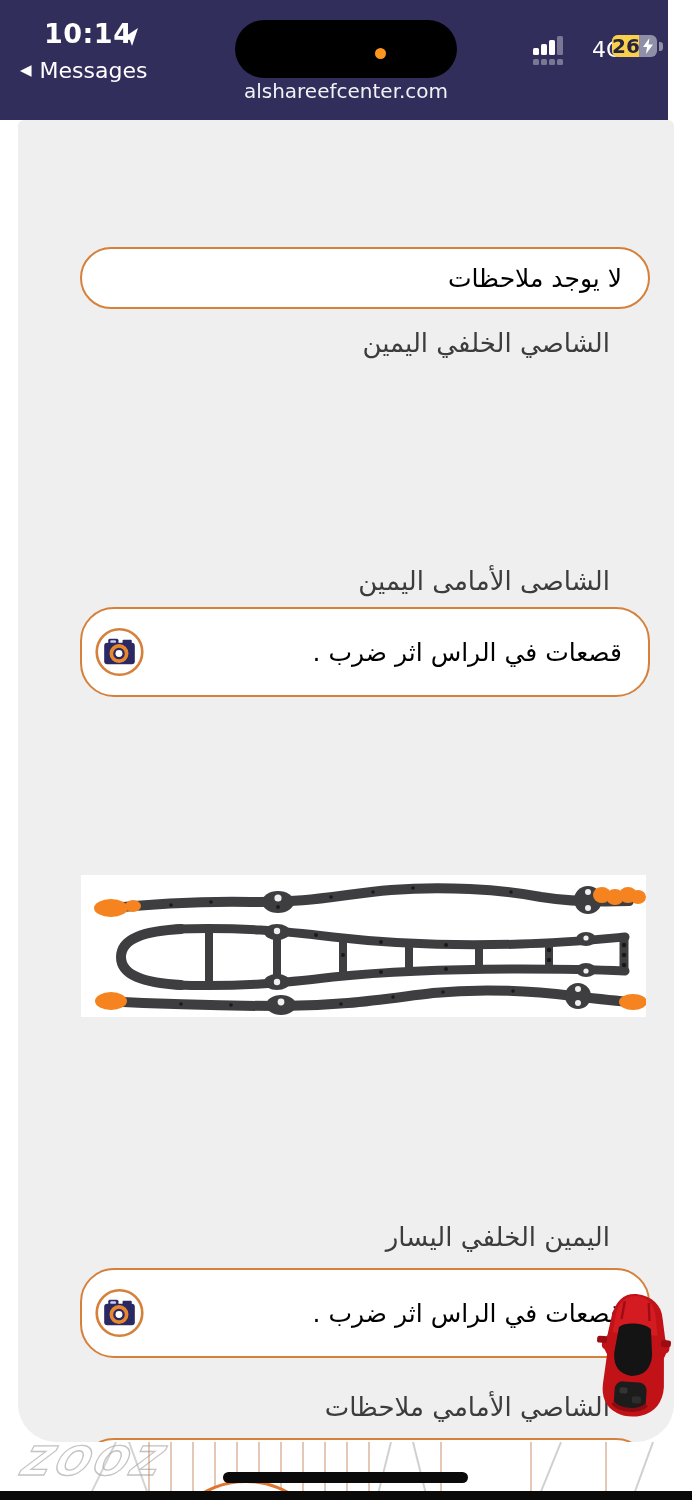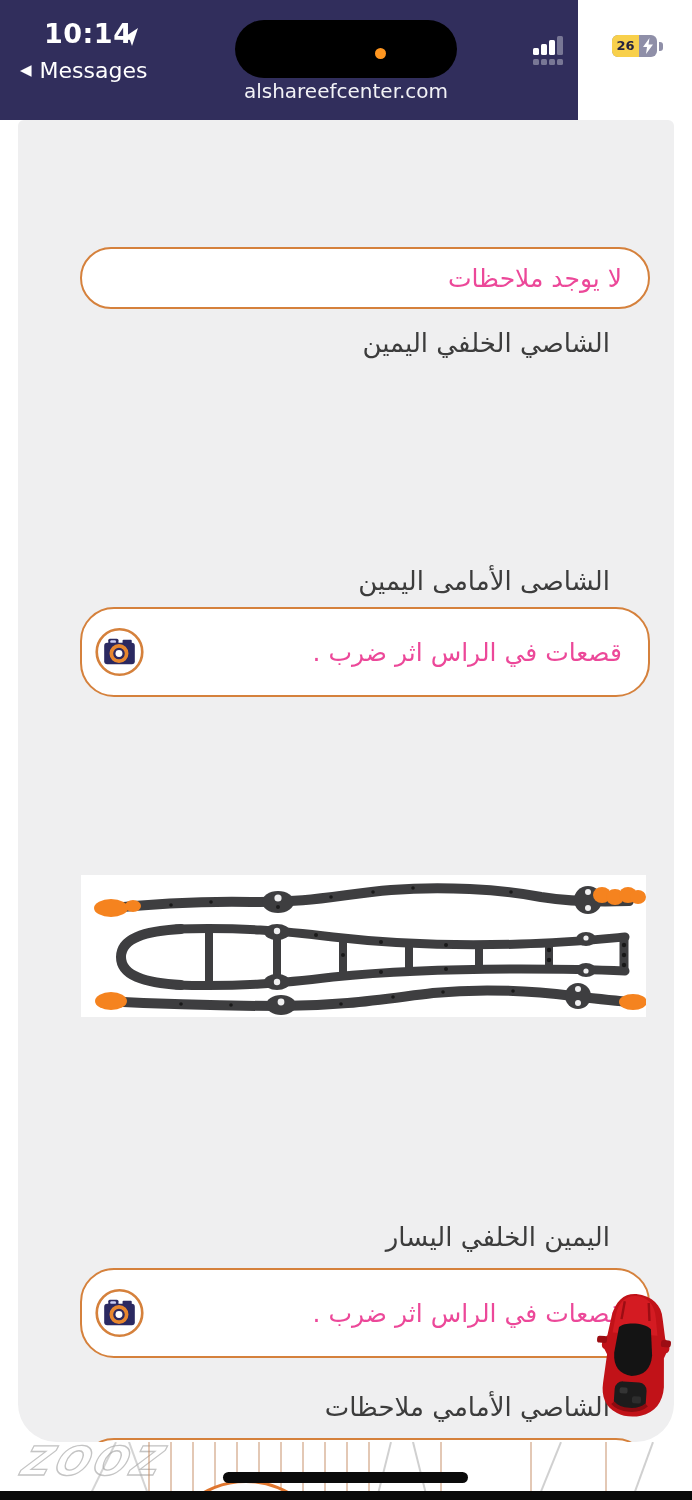--- a/index.html
+++ b/index.html
@@ -1,39 +1,39 @@
 <!DOCTYPE html>
 <html><head>
 <meta charset="utf-8">
 <style>
   html,body{margin:0;padding:0;}
   body{font-family:"DejaVu Sans","Liberation Sans",sans-serif;background:#fff;}
   .screen{position:relative;width:692px;height:1500px;overflow:hidden;background:#ffffff;}
 
   
-  .header{position:absolute;left:0;top:0;width:578px;height:120px;background:#312e5c;color:#fff;}
+  .header{position:absolute;left:0;top:0;width:668px;height:120px;background:#312e5c;color:#fff;}
   .time{position:absolute;left:44px;top:18px;font-size:27px;font-weight:bold;letter-spacing:.5px;}
   .nav-arrow{position:absolute;left:118px;top:26px;}
   .back-app{position:absolute;left:20px;top:58px;font-size:22px;display:flex;align-items:center;gap:8px;}
   .back-tri{font-size:15px;line-height:1;}
   .redact-pill{position:absolute;left:235px;top:20px;width:222px;height:58px;background:#000;border-radius:29px;}
   .mic-dot{position:absolute;left:140px;top:28px;width:11px;height:11px;border-radius:50%;background:#ff9620;}
   .url{position:absolute;left:0;top:79px;width:692px;text-align:center;font-size:20px;color:#f2f2f6;}
   .signal{position:absolute;left:533px;top:36px;}
   .net-type{position:absolute;left:575px;top:37px;font-size:22px;margin-left:17px;}
   .battery{position:absolute;left:612px;top:35px;width:45px;height:22px;border-radius:6px;background:#8f8fa8;overflow:hidden;display:flex;}
-  .batt-fill{width:27px;height:22px;background:#f8d04b;color:#26243f;font-size:13px;font-weight:bold;text-align:center;line-height:22px;}
+  .batt-fill{width:27px;height:22px;background:#f8d04b;color:#26243f;font-size:20px;font-weight:bold;text-align:center;line-height:22px;}
   .batt-bolt{flex:1;display:flex;align-items:center;justify-content:center;}
   .batt-tip{position:absolute;left:659px;top:42px;width:4px;height:9px;border-radius:0 3px 3px 0;background:#8f8fa8;}
 
   
   .card{position:absolute;left:18px;top:120px;width:656px;height:1322px;background:#efeff0;border-radius:6px 6px 38px 38px;}
 
   .pill{position:absolute;background:#fff;border:2.5px solid #d5813c;border-radius:34px;display:flex;align-items:center;direction:rtl;}
-  .pill .value{width:100%;padding:0 26px;font-size:25px;color:#ec4899;text-align:right;}
+  .pill .value{width:100%;padding:0 26px;font-size:25px;color:#000000;text-align:right;}
   .cam-wrap{position:absolute;left:13px;top:50%;transform:translateY(-50%);width:49px;height:49px;}
   .label{position:absolute;left:64px;right:64px;direction:rtl;text-align:right;font-size:26px;color:#3c3c3c;}
 
   .pill-notes{left:62px;top:127px;width:566px;height:58px;}
   .label-1{top:208px;}
   .pill-1{left:62px;top:261px;width:566px;height:86px;}
   .label-2{top:446px;}
   .pill-2{left:62px;top:487px;width:566px;height:86px;}
   .chassis-box{position:absolute;left:63px;top:755px;width:565px;height:142px;background:#fff;}
   .label-3{top:1102px;}

